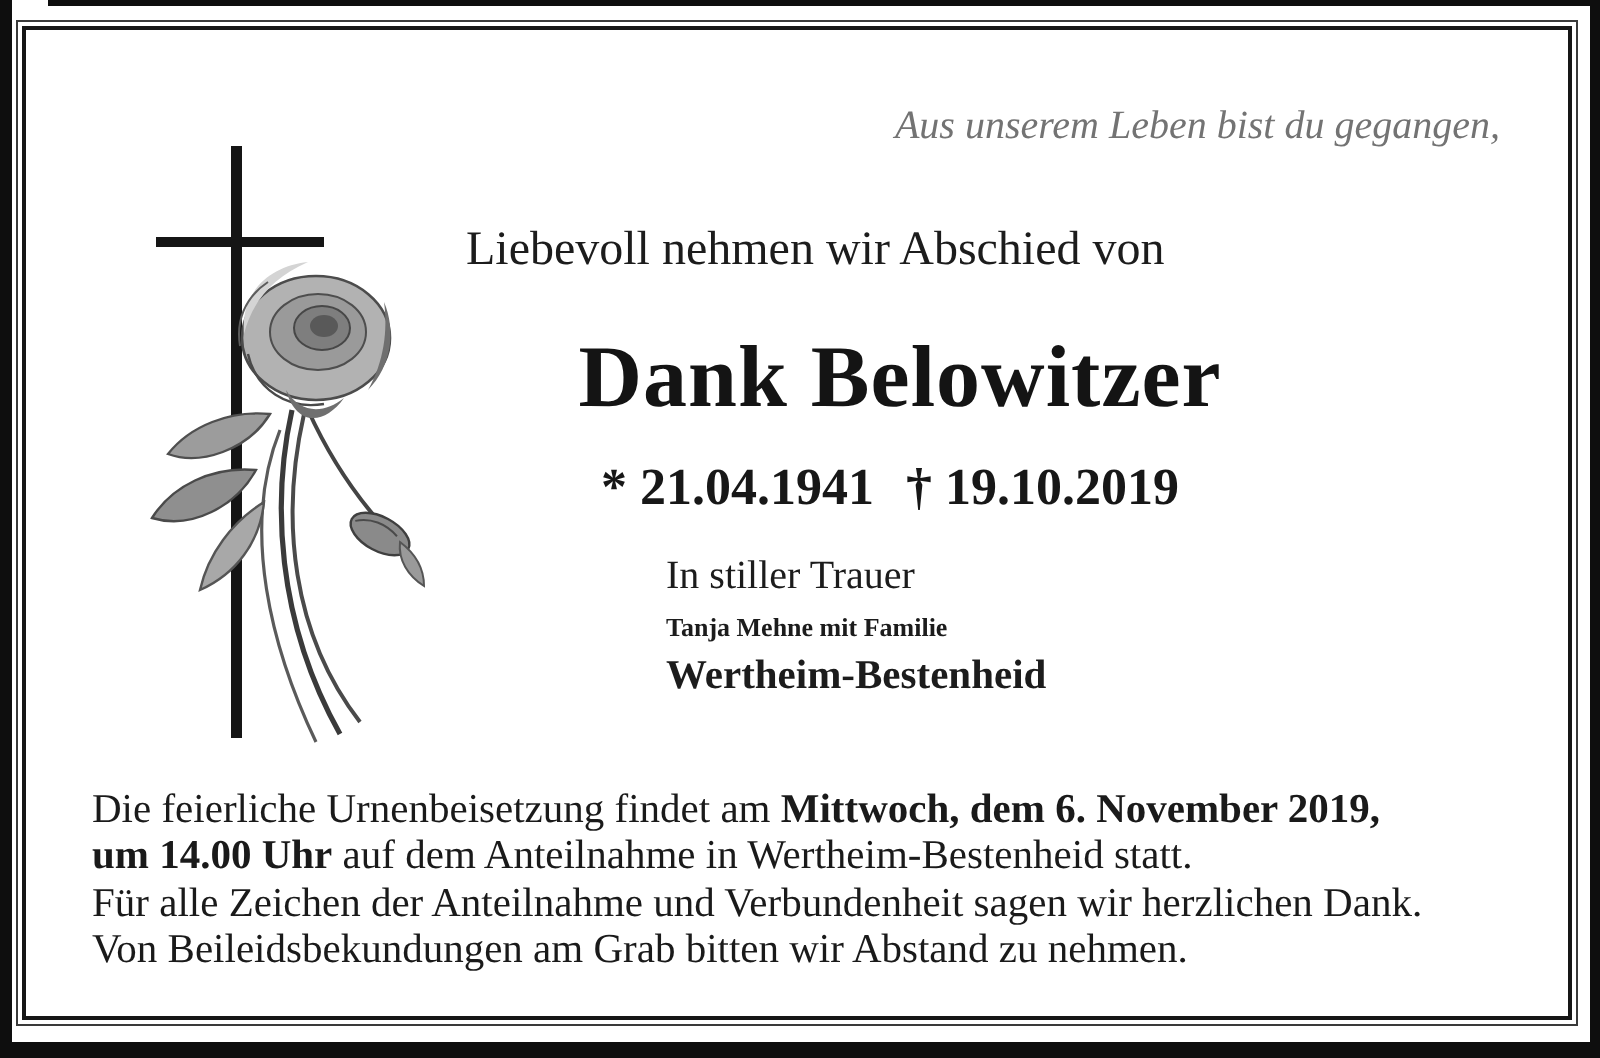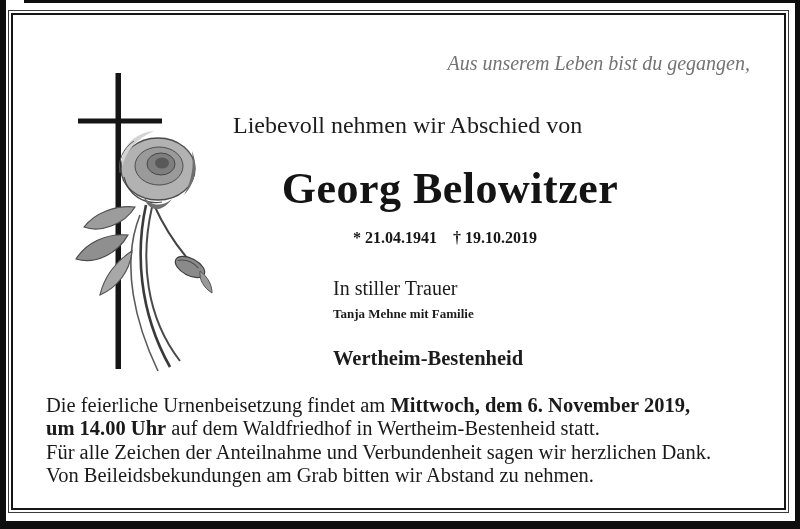--- a/index.html
+++ b/index.html
@@ -47,30 +47,30 @@
   .name {
     left: 160px; top: 163px; width: 580px;
     text-align: center;
     font-size: 44px; font-weight: bold;
     letter-spacing: 0.5px;
     color: #141414;
   }
   .dates {
     left: 160px; top: 229px; width: 570px;
     text-align: center;
-    font-size: 16px; font-weight: bold;
+    font-size: 26px; font-weight: bold;
     color: #171717;
   }
   .dates .gap { display: inline-block; width: 16px; }
   .mourning {
     left: 333px; top: 276px;
     font-size: 20px; line-height: 25px;
   }
   .mourning .names { font-weight: bold; font-size: 13px; }
-  .mourning .city  { font-weight: bold; font-size: 20.5px; margin-top: 20px; }
+  .mourning .city  { font-weight: bold; font-size: 20.5px; }
   .funeral {
     left: 46px; top: 394px; width: 712px;
     font-size: 20.5px; line-height: 23.4px;
     color: #1a1a1a;
   }
   .b { font-weight: bold; }
 </style>
 </head>
 <body>
 
@@ -116,30 +116,30 @@
     <path d="M103,140 C110,152 122,152 132,144 C122,158 108,158 103,140 Z" fill="#6f6f6f"></path>
   </svg>
 </div>
 
 <div class="abs verse">
   <div>Aus unserem Leben bist du gegangen,</div>
 </div>
 
 <div class="abs intro">Liebevoll nehmen wir Abschied von</div>
 
-<div class="abs name">Georg Belowitzer</div>
+<div class="abs name">Dank Belowitzer</div>
 
 <div class="abs dates">
   <span>* 21.04.1941</span><span class="gap"></span><span>† 19.10.2019</span>
 </div>
 
 <div class="abs mourning">
   <div>In stiller Trauer</div>
   <div class="names">Tanja Mehne mit Familie</div>
   <div class="city">Wertheim-Bestenheid</div>
 </div>
 
 <div class="abs funeral">
   <div><span>Die feierliche Urnenbeisetzung findet am </span><span class="b">Mittwoch, dem 6. November 2019,</span></div>
-  <div><span class="b">um 14.00 Uhr</span><span> auf dem Waldfriedhof in Wertheim-Bestenheid statt.</span></div>
+  <div><span class="b">um 14.00 Uhr</span><span> auf dem Anteilnahme in Wertheim-Bestenheid statt.</span></div>
   <div>Für alle Zeichen der Anteilnahme und Verbundenheit sagen wir herzlichen Dank.</div>
   <div>Von Beileidsbekundungen am Grab bitten wir Abstand zu nehmen.</div>
 </div>
 
 </body></html>

